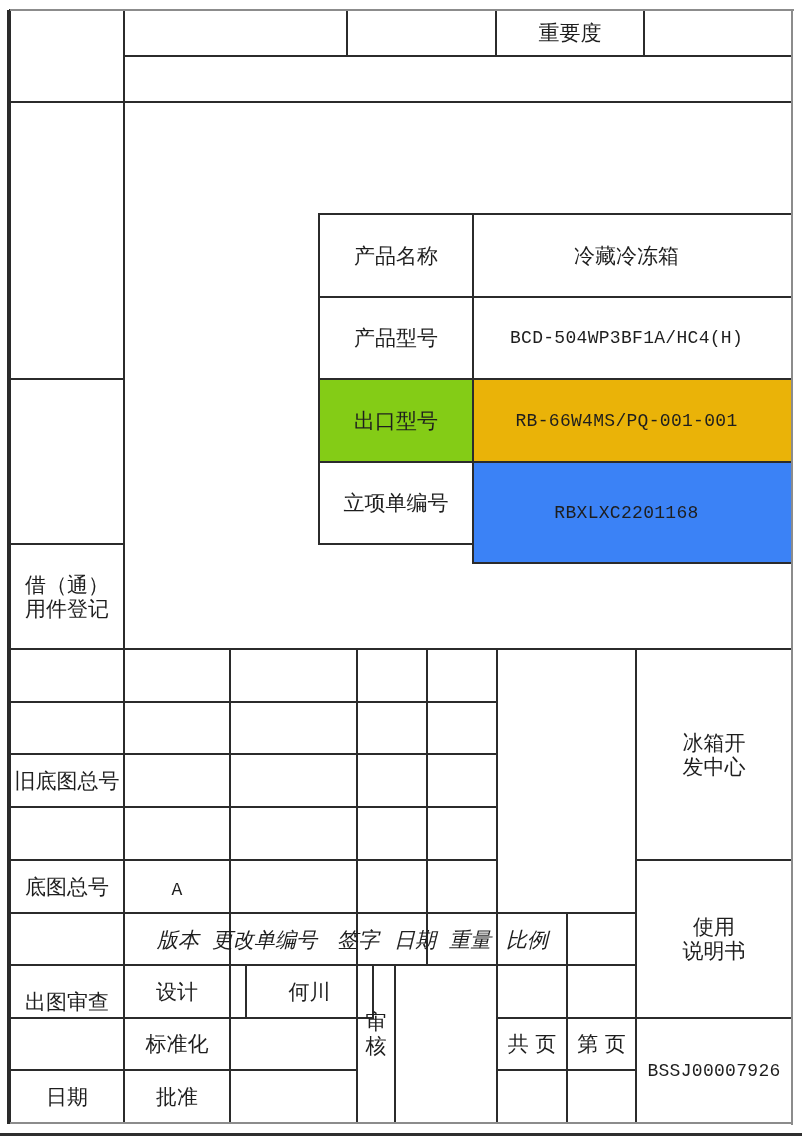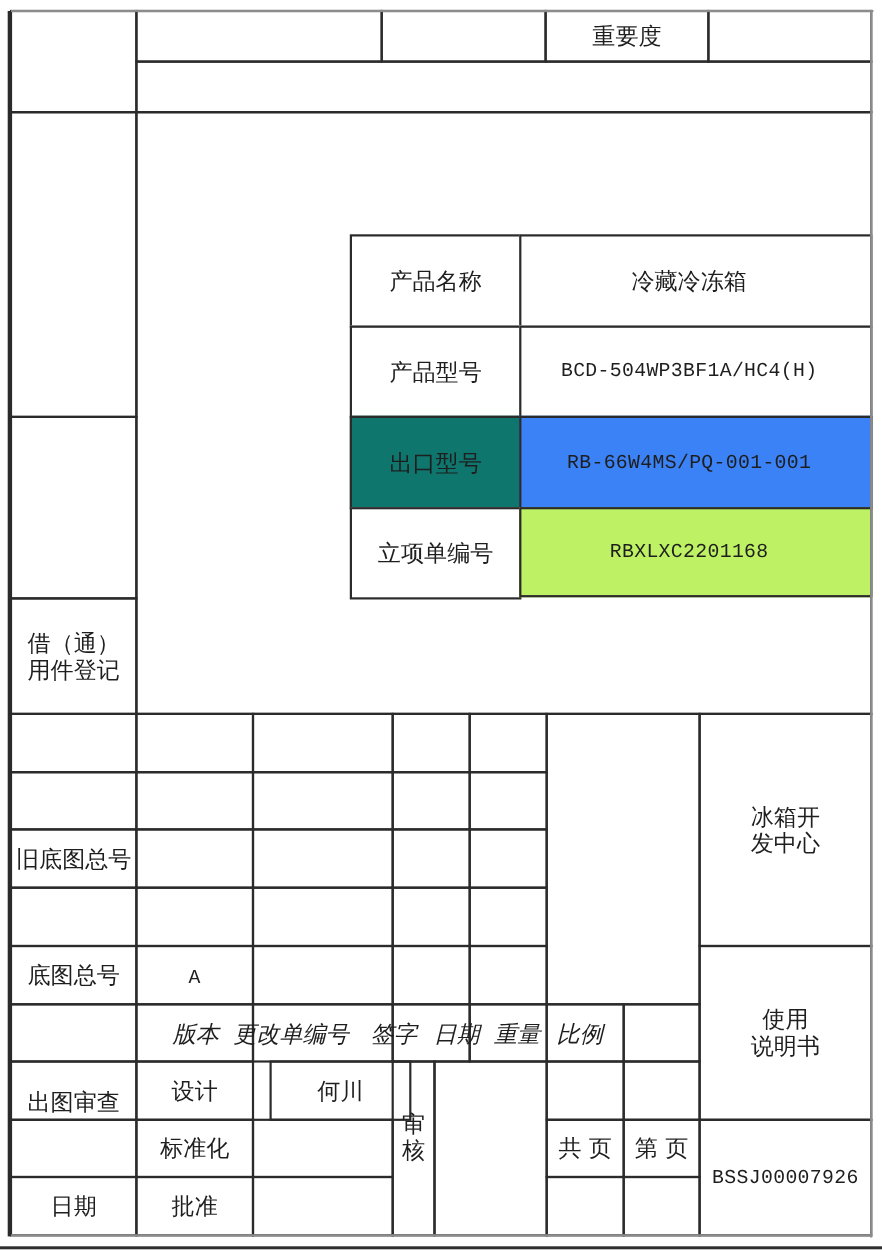--- a/index.html
+++ b/index.html
@@ -58,31 +58,31 @@
       <span>冷藏冷冻箱</span>
     </div>
 
   <div class="c serif t21" style="left:318px;top:296px;width:156px;height:84px;background:#fff;">
       <span>产品型号</span>
     </div>
   <div class="c mono val" style="left:472px;top:296px;width:321px;height:84px;background:#fff;">
       <span>BCD-504WP3BF1A/HC4(H)</span>
     </div>
 
-  <div class="c serif t21" style="left:318px;top:378px;width:156px;height:85px;background:#0f766e;">
+  <div class="c serif t21" style="left:318px;top:378px;width:156px;height:85px;background:#84cc16;">
       <span>出口型号</span>
     </div>
-  <div class="c mono val" style="left:472px;top:378px;width:321px;height:85px;background:#3b82f6;">
+  <div class="c mono val" style="left:472px;top:378px;width:321px;height:85px;background:#eab308;">
       <span>RB-66W4MS/PQ-001-001</span>
     </div>
 
   <div class="c serif t21" style="left:318px;top:461px;width:156px;height:84px;background:#fff;">
       <span>立项单编号</span>
     </div>
-  <div class="c mono val" style="left:472px;top:461px;width:321px;height:82px;background:#bef264;align-items:center;">
+  <div class="c mono val" style="left:472px;top:461px;width:321px;height:103px;background:#3b82f6;align-items:center;">
       <span>RBXLXC2201168</span>
     </div>
 </div>
 
 <div class="c" style="left:9px;top:648px;width:116px;height:55px;"></div>
 <div class="c" style="left:123px;top:648px;width:108px;height:55px;"></div>
 <div class="c" style="left:229px;top:648px;width:129px;height:55px;"></div>
 <div class="c" style="left:356px;top:648px;width:72px;height:55px;"></div>
 <div class="c" style="left:426px;top:648px;width:72px;height:55px;"></div>
 

